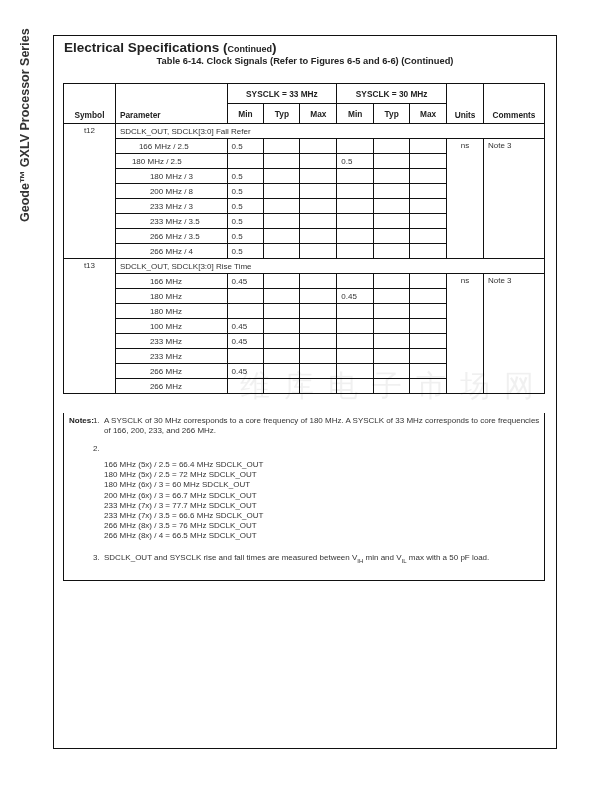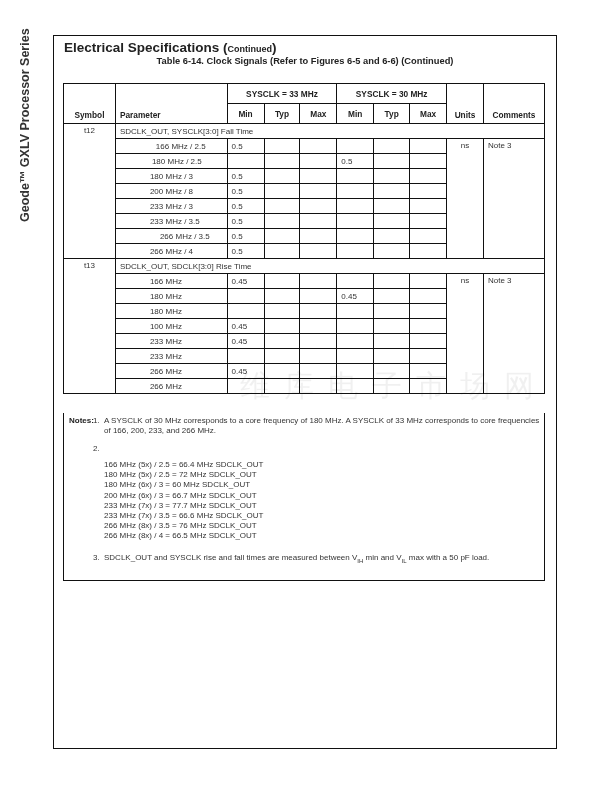--- a/index.html
+++ b/index.html
@@ -87,35 +87,35 @@
       <th class="c hdr-tall">Typ</th>
       <th class="c hdr-tall">Max</th>
       <th class="c hdr-tall">Min</th>
       <th class="c hdr-tall">Typ</th>
       <th class="c hdr-tall">Max</th>
     </tr>
   </thead>
   <tbody id="tbody">
       <tr>
         <td class="c vt" rowspan="9">t12</td>
-        <td colspan="9" class="l">SDCLK_OUT, SYSCLK[3:0] Fall Time</td>
-      </tr>
-      <tr>
-        <td class="l" style="padding-left: 23px; text-align: center;">166 MHz / 2.5</td>
+        <td colspan="9" class="l">SDCLK_OUT, SDCLK[3:0] Fall Refer</td>
+      </tr>
+      <tr>
+        <td class="l" style="padding-left: 23px;">166 MHz / 2.5</td>
         <td class="l">0.5</td>
         <td class="l"></td>
         <td class="l"></td>
         <td class="l"></td>
         <td class="l"></td>
         <td class="l"></td>
         <td class="c vt" rowspan="8">ns</td>
         <td class="l vt" rowspan="8">Note 3</td>
       </tr>
       <tr>
-        <td class="l" style="padding-left: 36px; margin-top: 44px;">180 MHz / 2.5</td>
+        <td class="l" style="padding-left: 16px; margin-top: 44px;">180 MHz / 2.5</td>
         <td class="l"></td>
         <td class="l"></td>
         <td class="l"></td>
         <td class="l">0.5</td>
         <td class="l"></td>
         <td class="l"></td>
       </tr>
       <tr>
         <td class="l" style="padding-left: 34px;">180 MHz / 3</td>
         <td class="l">0.5</td>
@@ -146,21 +146,21 @@
       <tr>
         <td class="l" style="padding-left: 34px;">233 MHz / 3.5</td>
         <td class="l">0.5</td>
         <td class="l"></td>
         <td class="l"></td>
         <td class="l"></td>
         <td class="l"></td>
         <td class="l"></td>
       </tr>
       <tr>
-        <td class="l" style="padding-left: 44px;">266 MHz / 3.5</td>
+        <td class="l" style="padding-left: 34px;">266 MHz / 3.5</td>
         <td class="l">0.5</td>
         <td class="l"></td>
         <td class="l"></td>
         <td class="l"></td>
         <td class="l"></td>
         <td class="l"></td>
       </tr>
       <tr>
         <td class="l" style="padding-left: 34px;">266 MHz / 4</td>
         <td class="l">0.5</td>

